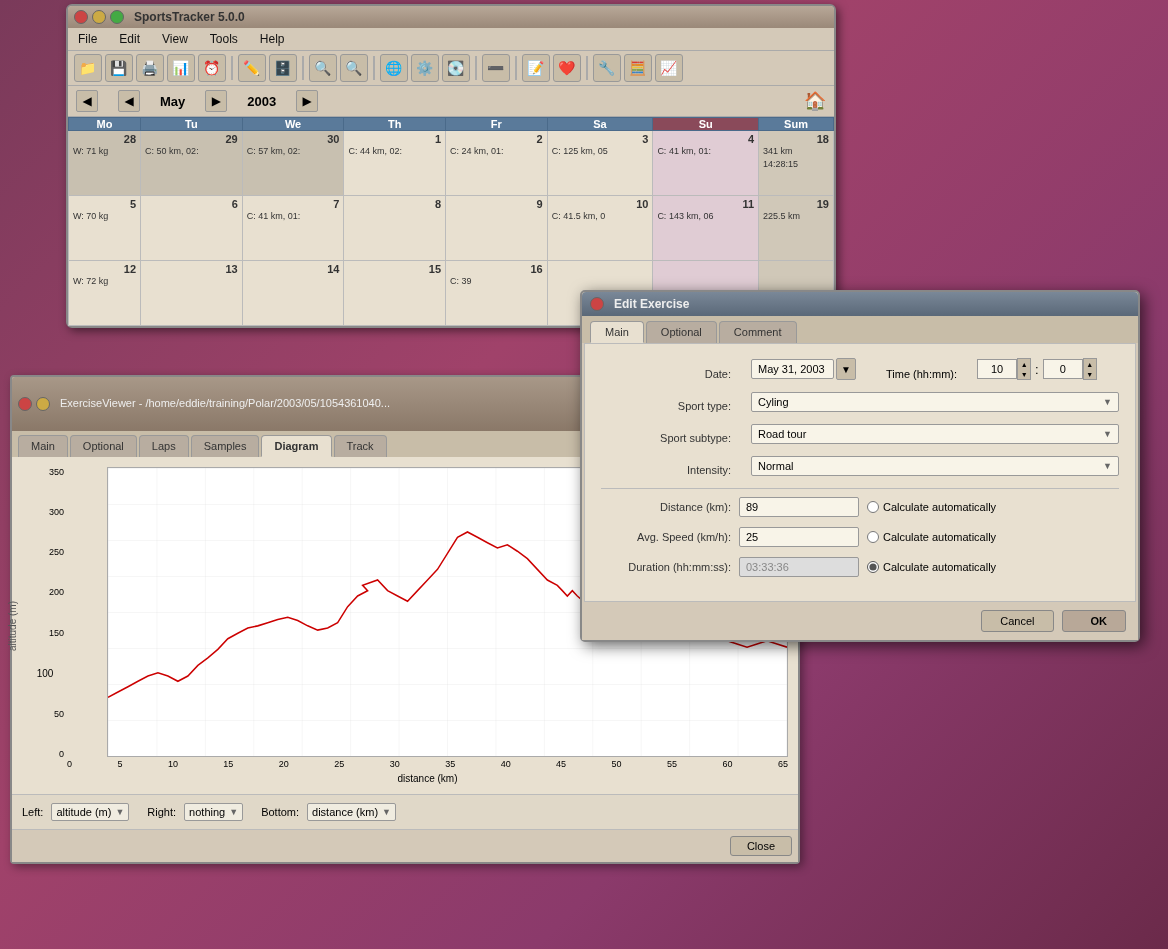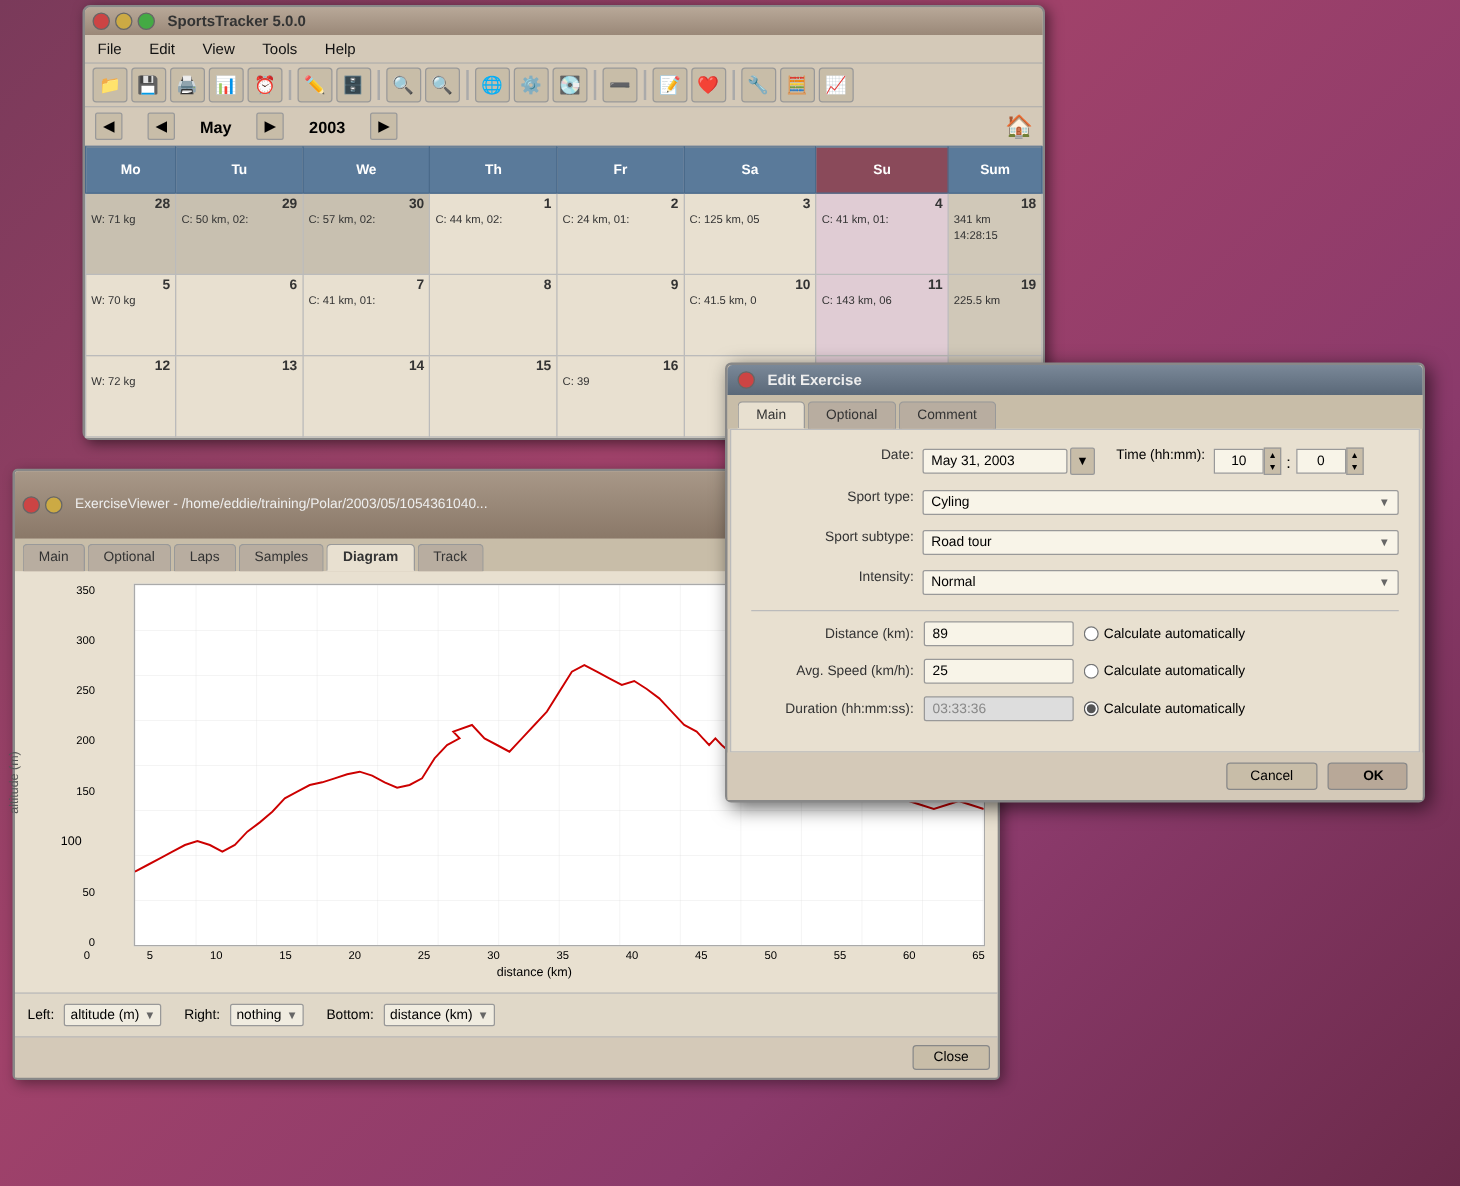--- a/index.html
+++ b/index.html
@@ -119,21 +119,21 @@
 
     
     .calendar {
       background: #d4c9b8;
       width: 100%;
       border-collapse: collapse;
     }
     .calendar th {
       background: #5a7a9a;
       color: white;
-      padding: 12px 6px;
+      padding: 0 6px;
       font-size: 11px;
       font-weight: bold;
       border: 1px solid #4a6a8a;
       text-align: center;
     }
     .calendar th.sunday { background: #8a4a5a; }
     .calendar td {
       border: 1px solid #bbb;
       vertical-align: top;
       padding: 2px 4px;
@@ -305,23 +305,23 @@
 
     .ee-content {
       background: #e8e0d0;
       padding: 14px 16px;
       border: 1px solid #bbb;
       margin: 0 2px;
     }
 
     .form-row {
       display: flex;
-      align-items: flex-start;
+      align-items: flex-end;
       margin-bottom: 12px;
-      gap: 7px;
+      gap: 20px;
     }
     .form-label {
       font-size: 11px;
       color: #333;
       width: 130px;
       text-align: right;
       flex-shrink: 0;
     }
     .form-select {
       background: #f8f4e8;
@@ -372,21 +372,21 @@
       display: flex;
       align-items: center;
       gap: 2px;
     }
     .date-input {
       background: #f8f4e8;
       border: 1px solid #999;
       border-radius: 2px;
       padding: 3px 6px;
       font-size: 11px;
-      width: 116px;
+      width: 83px;
     }
     .date-btn {
       width: 20px; height: 22px;
       background: #c8bda8;
       border: 1px solid #999;
       border-radius: 2px;
       cursor: pointer;
       display: flex;
       align-items: center;
       justify-content: center;
@@ -624,21 +624,21 @@
     <div class="tab">Optional</div>
     <div class="tab">Laps</div>
     <div class="tab">Samples</div>
     <div class="tab active">Diagram</div>
     <div class="tab">Track</div>
   </div>
   <div class="chart-container">
     <div style="position:relative; padding-left: 45px;">
       <span class="axis-label-left">altitude (m)</span>
 
-      <div style="position:absolute; left:16px; top:0; bottom:25px; width:40px; display:flex; flex-direction:column; justify-content:space-between; padding-bottom:0;">
+      <div style="position:absolute; left:4px; top:0; bottom:25px; width:40px; display:flex; flex-direction:column; justify-content:space-between; padding-bottom:0;">
         <span style="font-size:9px;text-align:right;width:38px;">350</span>
         <span style="font-size:9px;text-align:right;width:38px;">300</span>
         <span style="font-size:9px;text-align:right;width:38px;">250</span>
         <span style="font-size:9px;text-align:right;width:38px;">200</span>
         <span style="font-size:9px;text-align:right;width:38px;">150</span>
         <span style="font-size:10px;text-align:center;width:38px;">100</span>
         <span style="font-size:9px;text-align:right;width:38px;">50</span>
         <span style="font-size:9px;text-align:right;width:38px;">0</span>
       </div>
       <div class="chart-area">

